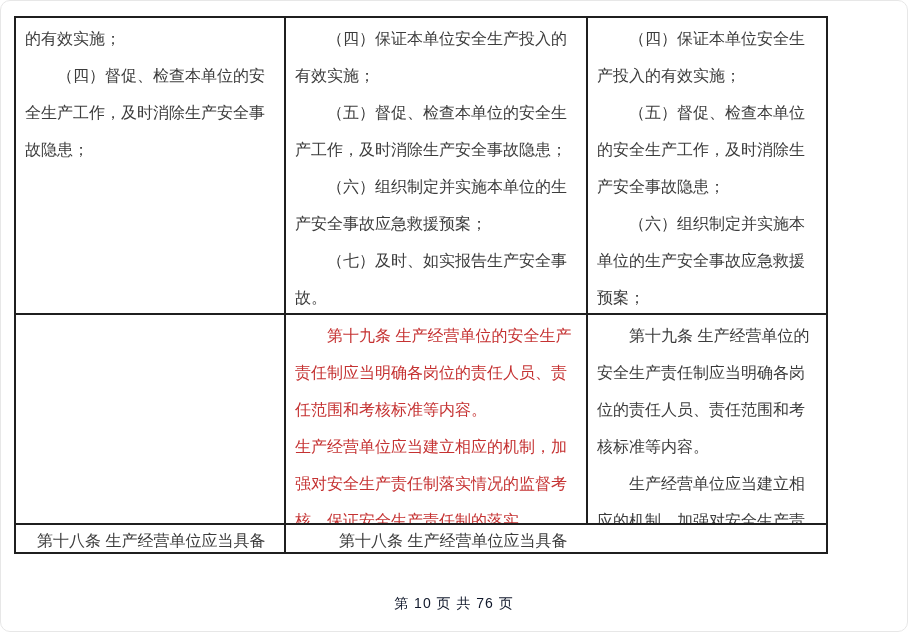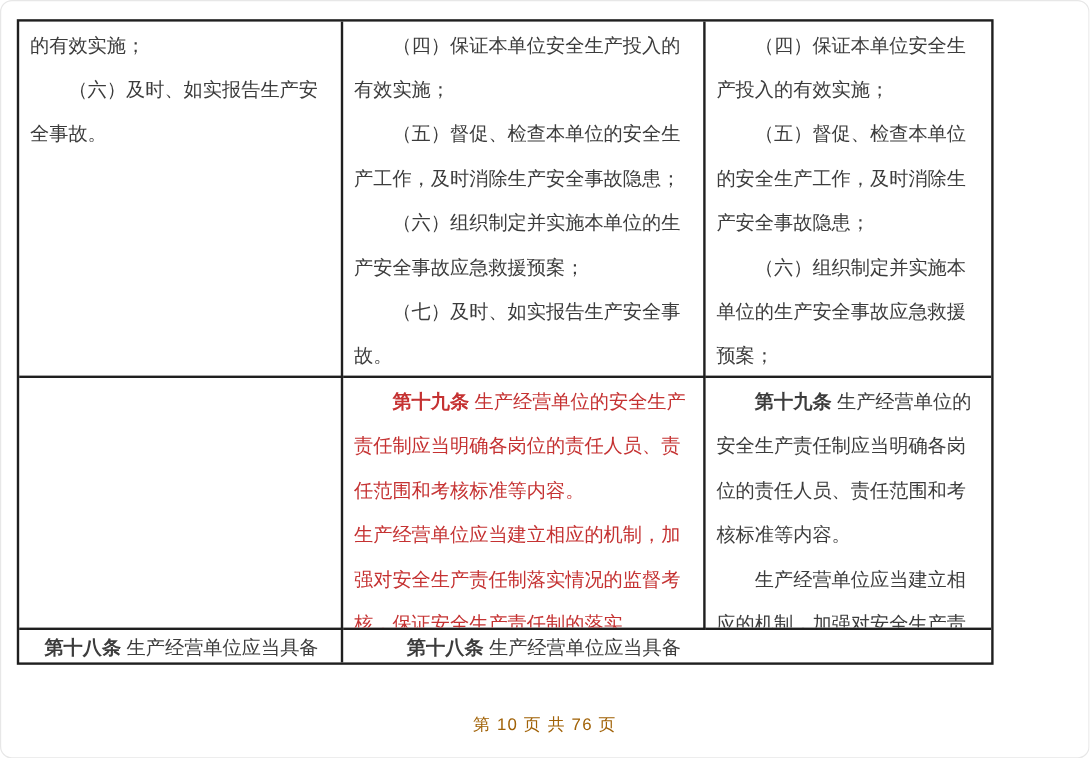--- a/index.html
+++ b/index.html
@@ -42,42 +42,42 @@
   .cell.last-row { border-bottom: none; margin-left: 12px; }
   .para {
     margin: 0;
     font-size: 16px;
     line-height: 37px;
     color: #3c3c3c;
     text-align: left;
   }
   .para.indent { text-indent: 2em; }
   .cell.bottom-row .para { line-height: 27px; }
-  .seg.bold { font-weight: 700; }
+  .seg.bold { font-weight: 400; }
   .seg.red  { color: #c53232; }
   .footer {
     position: absolute;
     left: 0;
     top: 594px;
     width: 100%;
     text-align: center;
     font-size: 14px;
-    color: #a16207;
+    color: #0f172a;
     letter-spacing: 1px;
   }
 </style>
 </head>
 <body>
 
 <div class="page">
 
   <div class="doc-table">
     <div class="cell">
         <p class="para"><span class="seg">的有效实施；</span></p>
-        <p class="para indent"><span class="seg">（六）及时、如实报告生产安全事故。</span></p>
+        <p class="para indent"><span class="seg">（四）督促、检查本单位的安全生产工作，及时消除生产安全事故隐患；</span></p>
       </div>
     <div class="cell">
         <p class="para indent"><span class="seg">（四）保证本单位安全生产投入的有效实施；</span></p>
         <p class="para indent"><span class="seg">（五）督促、检查本单位的安全生产工作，及时消除生产安全事故隐患；</span></p>
         <p class="para indent"><span class="seg">（六）组织制定并实施本单位的生产安全事故应急救援预案；</span></p>
         <p class="para indent"><span class="seg">（七）及时、如实报告生产安全事故。</span></p>
       </div>
     <div class="cell last-col">
         <p class="para indent"><span class="seg">（四）保证本单位安全生产投入的有效实施；</span></p>
         <p class="para indent"><span class="seg">（五）督促、检查本单位的安全生产工作，及时消除生产安全事故隐患；</span></p>

